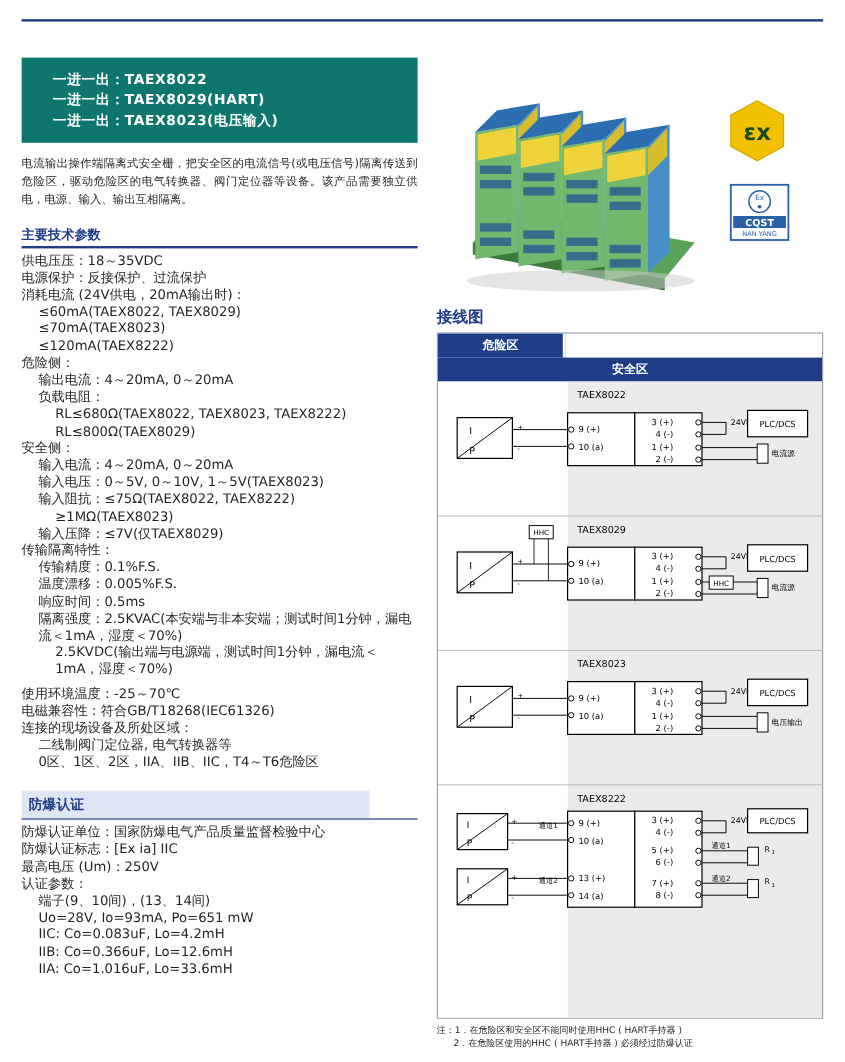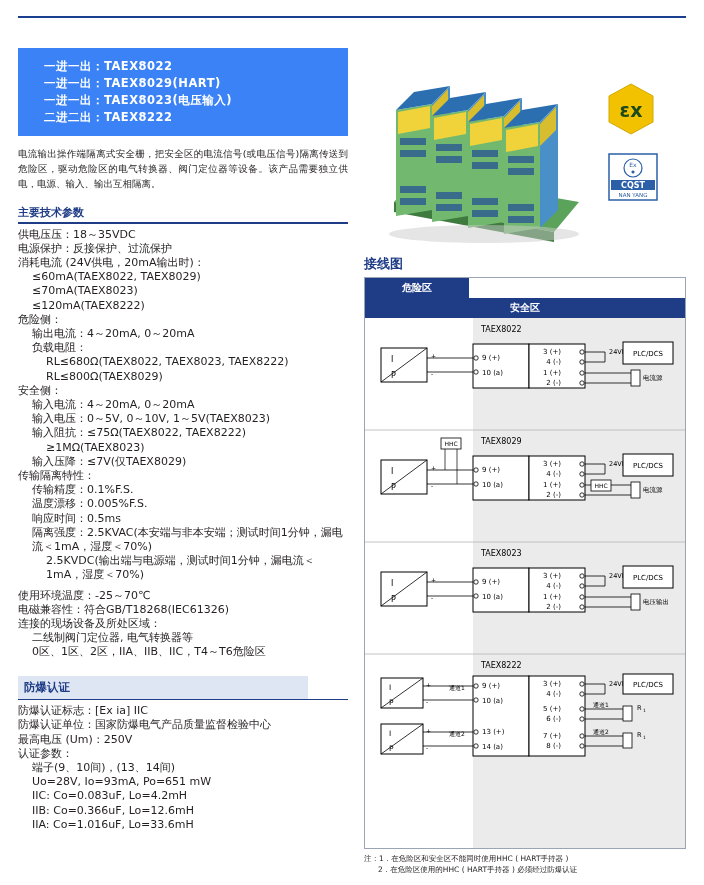--- a/index.html
+++ b/index.html
@@ -25,21 +25,21 @@
     letter-spacing: 1px;
   }
   .title-rule {
     margin-top: 6px; height: 2px; background: #1a3f8f; width: 668px;
   }
 
   
   .left-col { position: absolute; left: 18px; top: 48px; width: 330px; }
 
   .model-box {
-    background: #3b82f6;
+    background: #0f766e;
     color: #ffffff;
     padding: 10px 0 10px 26px;
     width: 330px;
   }
   .model-line {
     font-size: 11.5px; font-weight: bold; line-height: 17px;
     letter-spacing: 0.5px;
   }
 
   .intro {
@@ -113,21 +113,20 @@
   <div class="title-bar">
     <div class="title-rule"></div>
   </div>
 
   <div class="left-col">
 
     <div class="model-box">
       <div class="model-line">一进一出：TAEX8022</div>
       <div class="model-line">一进一出：TAEX8029(HART)</div>
       <div class="model-line">一进一出：TAEX8023(电压输入)</div>
-      <div class="model-line">二进二出：TAEX8222</div>
     </div>
 
     <div class="intro">电流输出操作端隔离式安全栅，把安全区的电流信号(或电压信号)隔离传送到危险区，驱动危险区的电气转换器、阀门定位器等设备。该产品需要独立供电，电源、输入、输出互相隔离。</div>
 
     <div class="section-head">主要技术参数</div>
     <div class="section-rule"></div>
 
     <div class="spec">
       <div>供电压压：18～35VDC</div>
       <div>电源保护：反接保护、过流保护</div>
@@ -157,22 +156,22 @@
       <div>电磁兼容性：符合GB/T18268(IEC61326)</div>
       <div>连接的现场设备及所处区域：</div>
       <div class="ind1">二线制阀门定位器, 电气转换器等</div>
       <div class="ind1">0区、1区、2区，IIA、IIB、IIC，T4～T6危险区</div>
     </div>
 
     <div class="cert-head">防爆认证</div>
     <div class="cert-rule"></div>
 
     <div class="spec">
+      <div>防爆认证单位：国家防爆电气产品质量监督检验中心</div>
       <div>防爆认证标志：[Ex ia] IIC</div>
-      <div>防爆认证单位：国家防爆电气产品质量监督检验中心</div>
       <div>最高电压 (Um)：250V</div>
       <div>认证参数：</div>
       <div class="ind1">端子(9、10间)，(13、14间)</div>
       <div class="ind1">Uo=28V, Io=93mA, Po=651 mW</div>
       <div class="ind1">IIC: Co=0.083uF, Lo=4.2mH</div>
       <div class="ind1">IIB: Co=0.366uF, Lo=12.6mH</div>
       <div class="ind1">IIA: Co=1.016uF, Lo=33.6mH</div>
     </div>
   </div>
 

